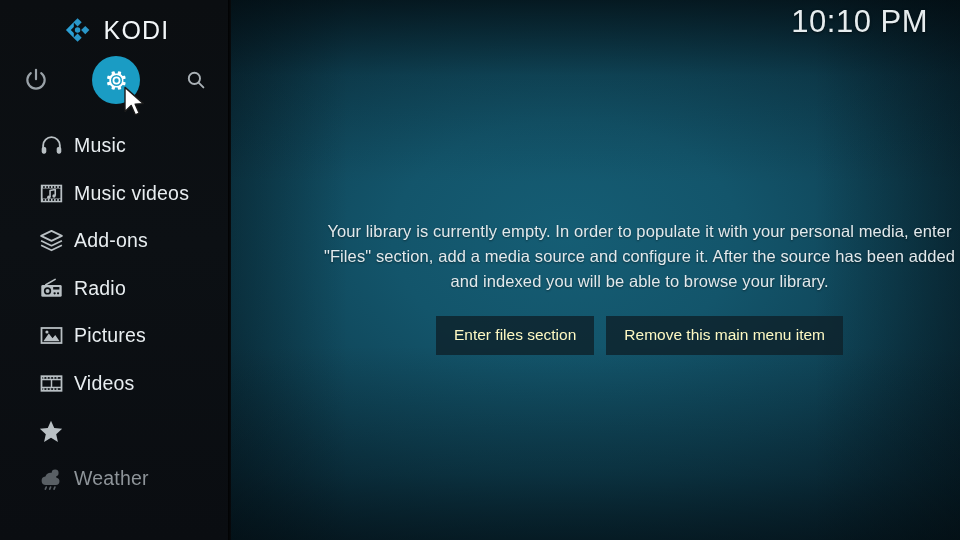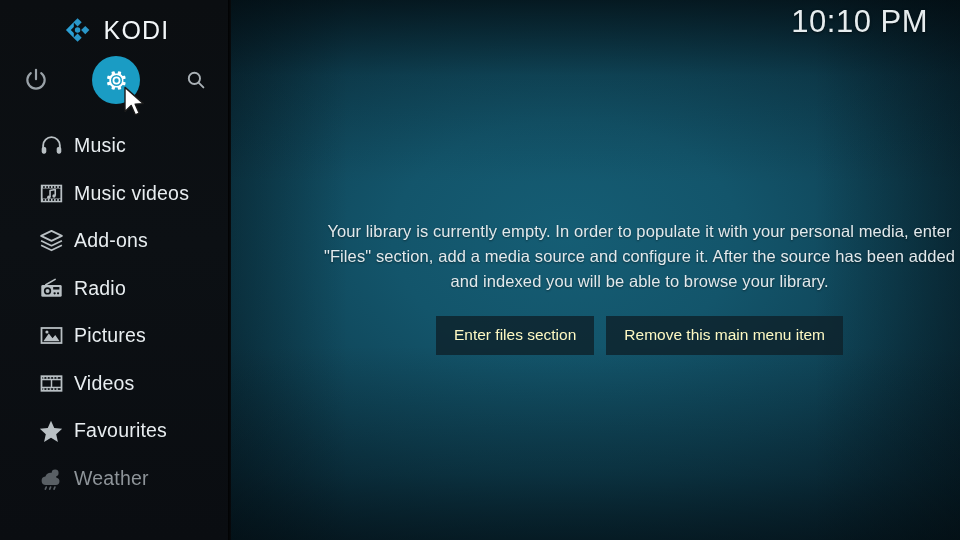--- a/index.html
+++ b/index.html
@@ -270,21 +270,20 @@
         </span>
         <span class="menu-label">Videos</span>
       </div>
 
       <div class="menu-item">
         <span class="menu-icon">
           <svg width="26" height="26" viewBox="0 0 24 24">
             <path d="M12 2.6 15 9.3l7.3.7-5.5 4.9 1.6 7.2L12 18.3 5.6 22.1l1.6-7.2L1.7 10l7.3-.7z" fill="#b9c0c4"></path>
           </svg>
         </span>
-        <span class="menu-label">Favourites</span>
       </div>
 
       <div class="menu-item dim">
         <span class="menu-icon">
           <svg width="26" height="26" viewBox="0 0 24 24">
             <circle cx="15.8" cy="7.4" r="3.2" fill="#9aa2a8"></circle>
             <path d="M7.2 18.4a3.9 3.9 0 0 1-.35-7.78 5.3 5.3 0 0 1 10.2 1.05 3.4 3.4 0 0 1-.45 6.73z" fill="#9aa2a8"></path>
             <g stroke="#9aa2a8" stroke-width="1.5" stroke-linecap="round">
               <line x1="7.6" y1="20.4" x2="6.8" y2="22.2"></line>
               <line x1="11.6" y1="20.4" x2="10.8" y2="22.2"></line>

